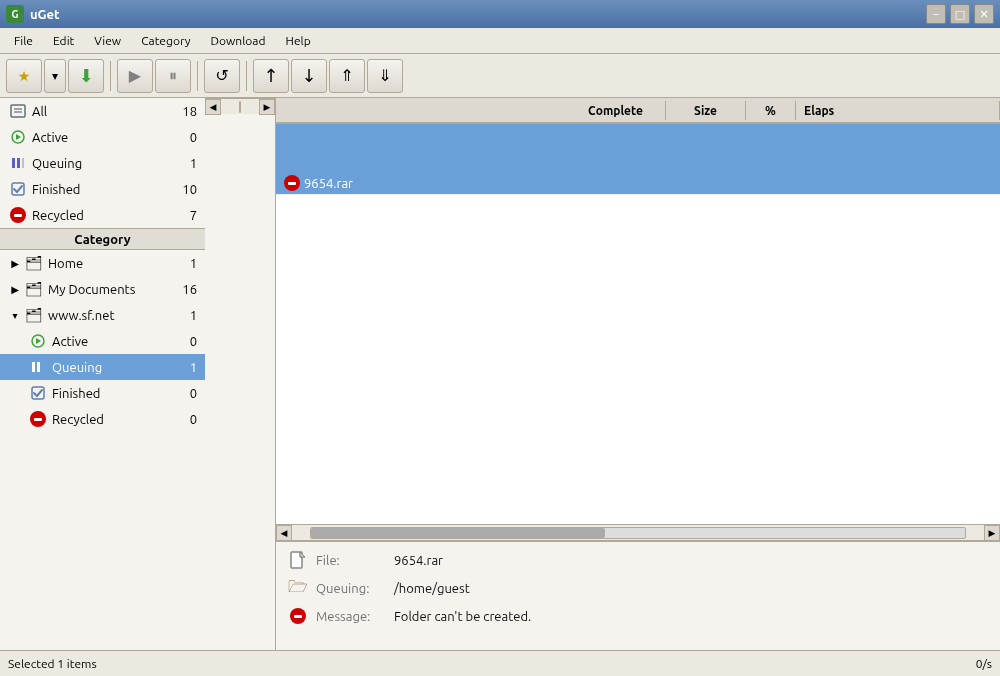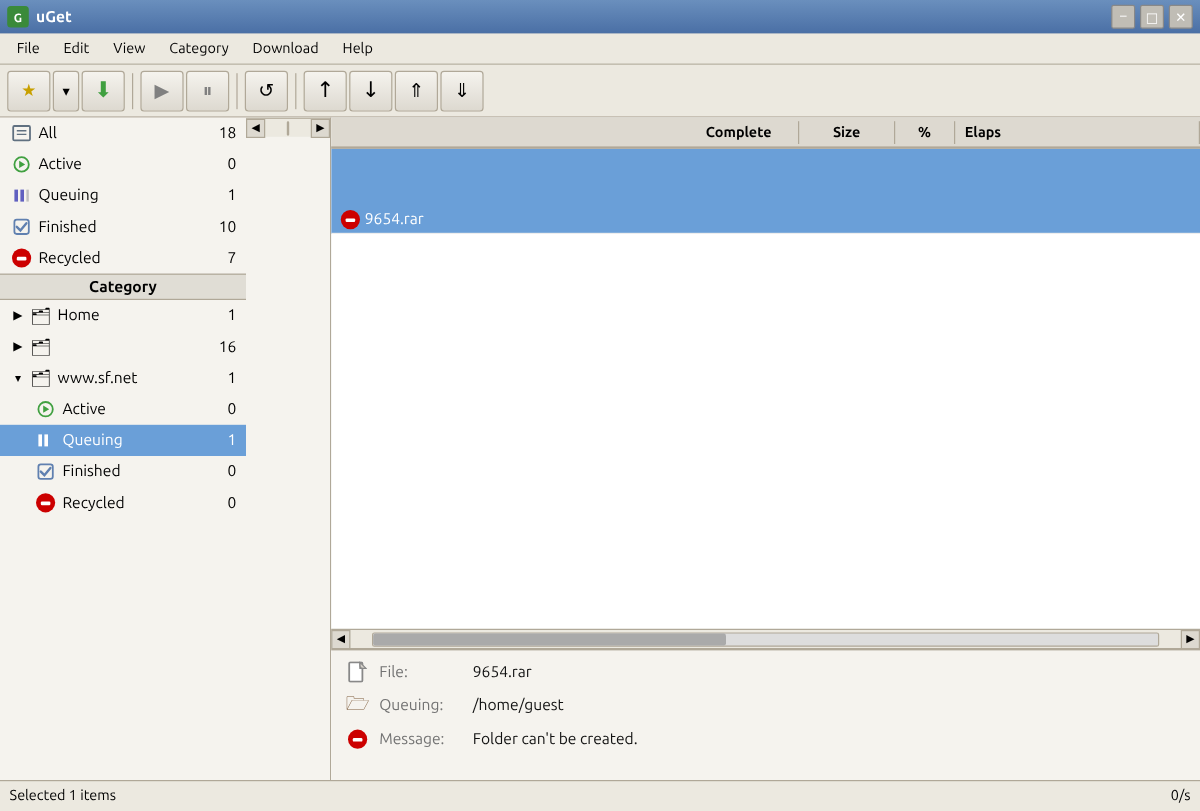--- a/index.html
+++ b/index.html
@@ -403,20 +403,21 @@
       <div class="category-item">
         <div class="expand-btn">▶</div>
         <div class="sidebar-item-icon" style="font-size:14px;">🗂</div>
         <span class="sidebar-item-label">Home</span>
         <span class="sidebar-item-count">1</span>
       </div>
 
       <div class="category-item">
         <div class="expand-btn">▶</div>
         <div class="sidebar-item-icon" style="font-size:14px;">🗂</div>
+        <span class="sidebar-item-label">My Documents</span>
         <span class="sidebar-item-count">16</span>
       </div>
 
       <div class="category-item">
         <div class="expand-btn">▾</div>
         <div class="sidebar-item-icon" style="font-size:14px;">🗂</div>
         <span class="sidebar-item-label">www.sf.net</span>
         <span class="sidebar-item-count">1</span>
       </div>
 

